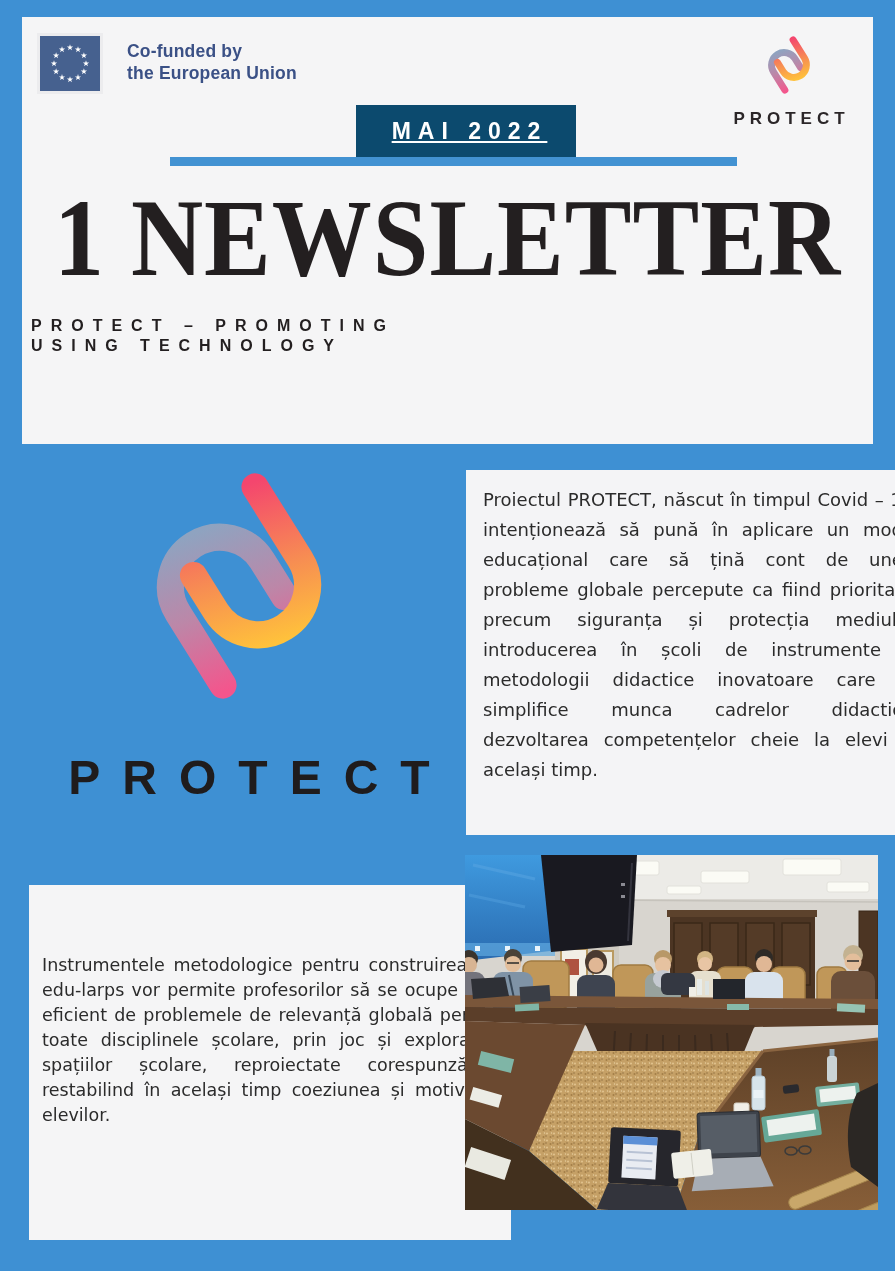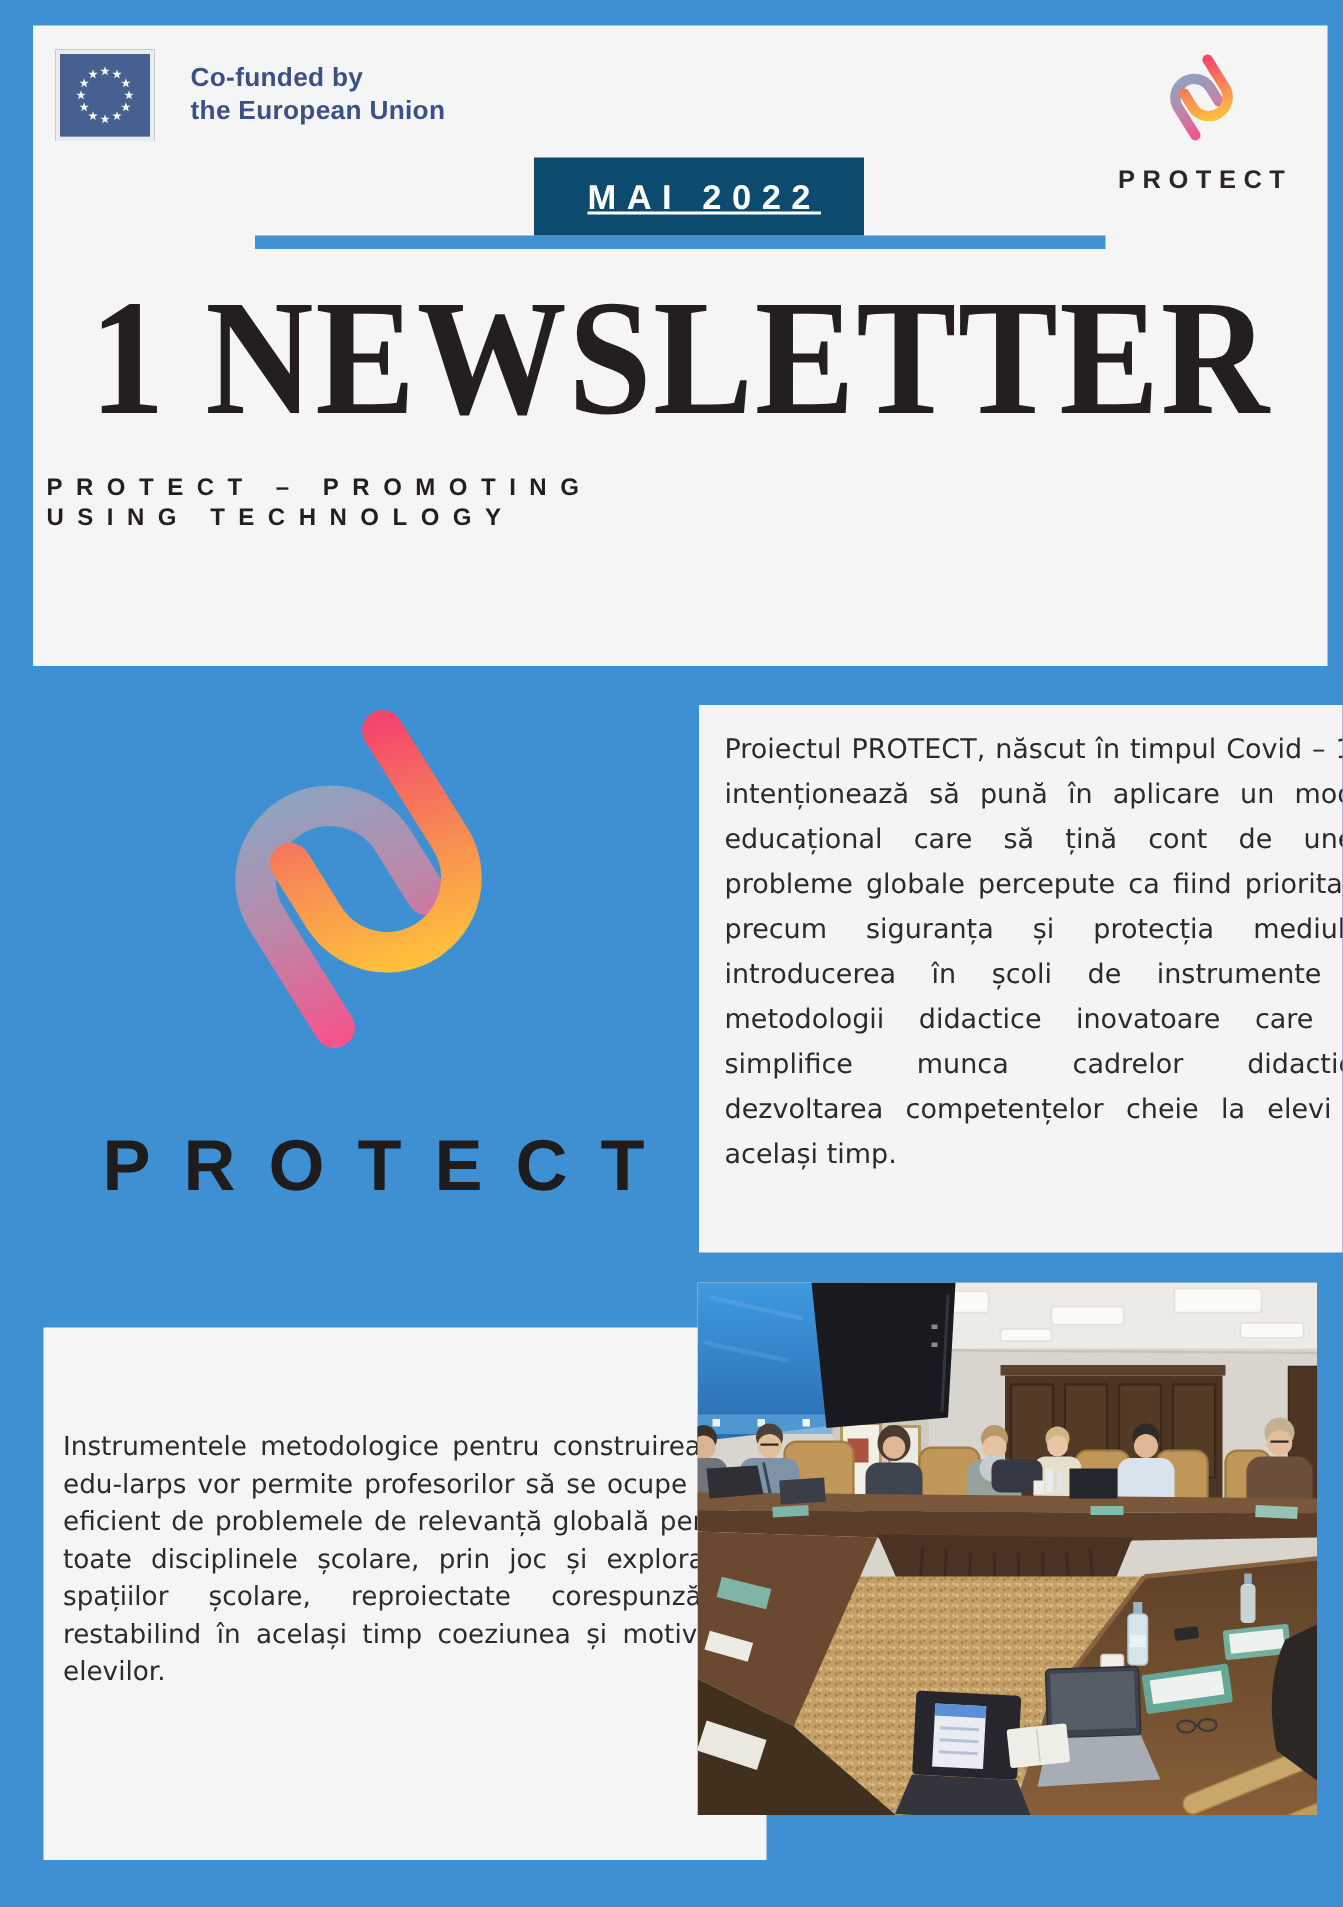--- a/index.html
+++ b/index.html
@@ -4,21 +4,20 @@
 <style>
   html,body{margin:0;padding:0;}
   body{
     width:895px;height:1271px;position:relative;overflow:hidden;
     background:#3E90D3;
     font-family:"Liberation Sans",sans-serif;
   }
   .masthead{
     position:absolute;left:22px;top:17px;width:851px;height:427px;
     background:#F5F5F6;
-    padding-left:12px;
   }
   
   .eu-badge{position:absolute;left:15px;top:16px;display:flex;align-items:flex-start;}
   .eu-flag{width:60px;height:55px;display:block;border:3px solid #ECECEE;background:#46618F;}
   .eu-text{margin-left:24px;padding-top:7px;color:#3B5186;font-weight:bold;
     font-size:17.5px;line-height:22px;letter-spacing:.2px;}
   
   .brand{position:absolute;right:18px;top:18px;width:132px;text-align:center;}
   .brand-mark{width:62px;height:60px;display:inline-block;}
   .brand-name{margin-top:10px;font-size:17px;font-weight:bold;letter-spacing:5px;

